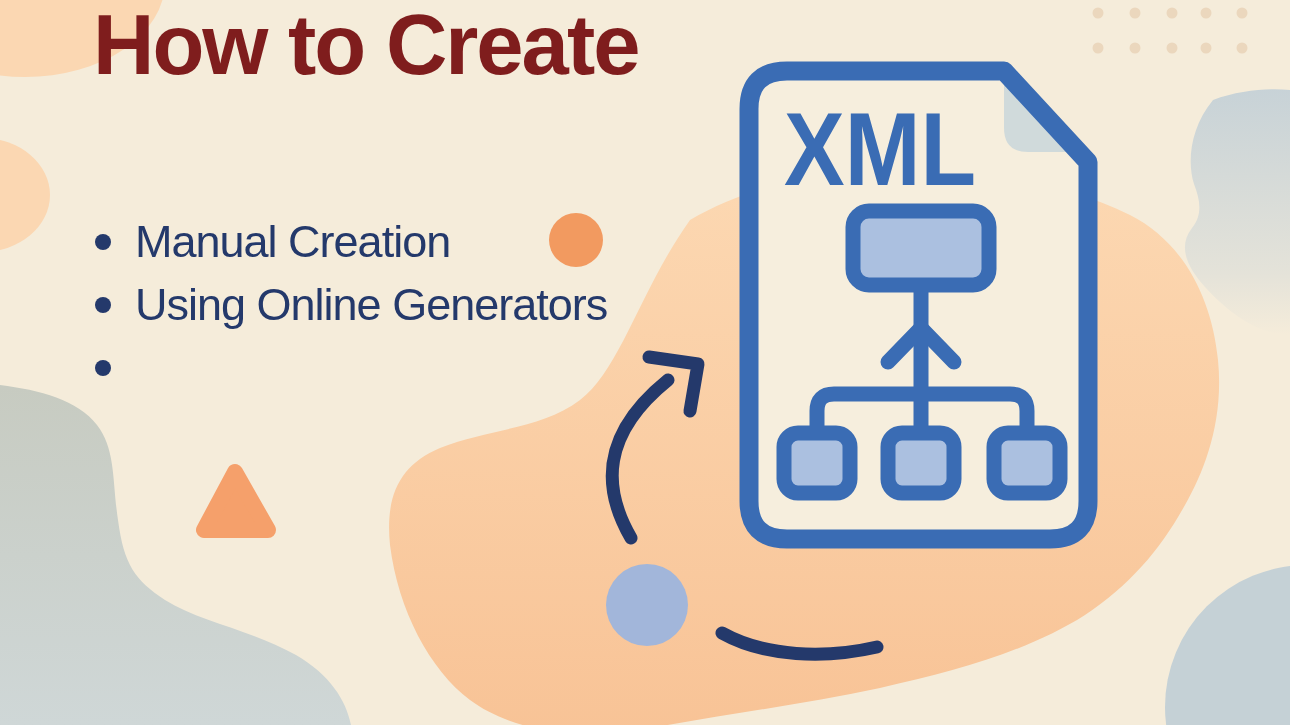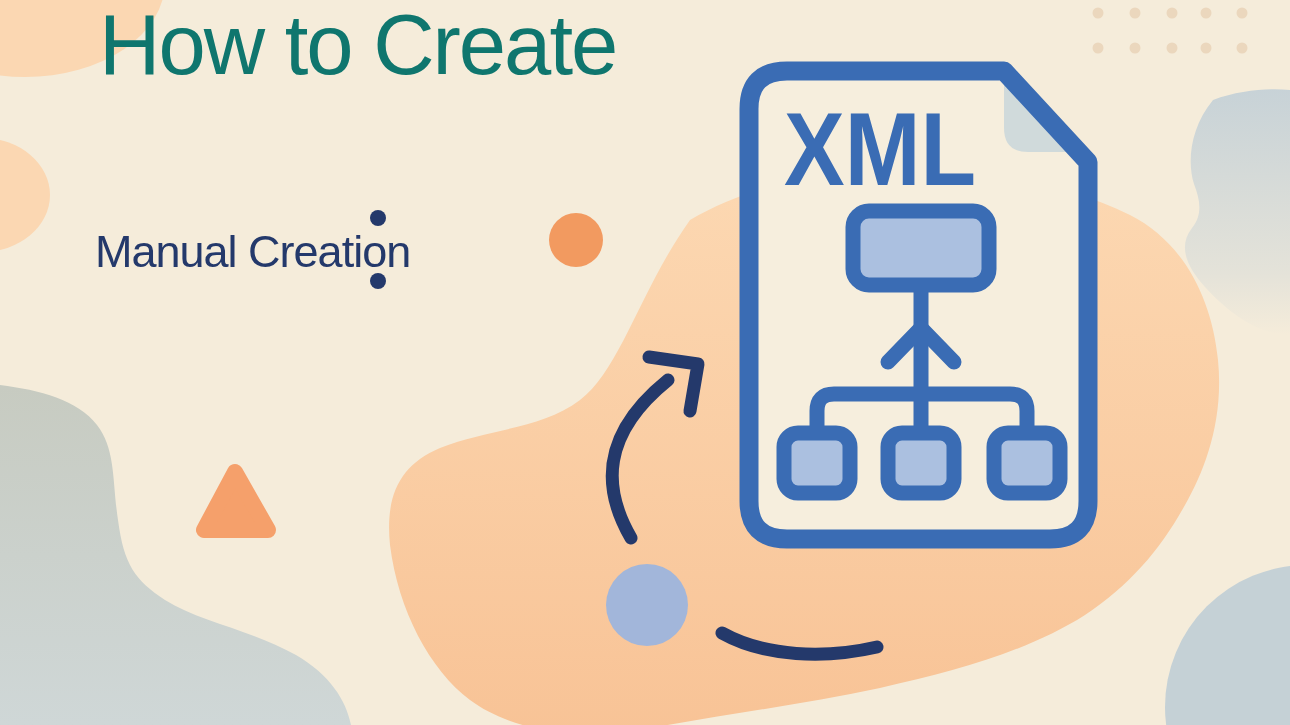--- a/index.html
+++ b/index.html
@@ -5,35 +5,34 @@
   html,body{margin:0;padding:0;}
   body{font-family:"Liberation Sans", sans-serif;}
   #canvas{
     position:relative;
     width:1290px;height:725px;
     overflow:hidden;
     background:#f5ecda;
   }
   #bg-art{position:absolute;left:0;top:0;width:1290px;height:725px;}
   .title-block{
-    position:absolute;left:99px;top:0px;
-    color:#0f766e;
-    font-weight:normal;
+    position:absolute;left:93px;top:0px;
+    color:#7f1d1d;
+    font-weight:bold;
     font-size:85px;
     line-height:90px;
     letter-spacing:-2px;
     white-space:nowrap;
   }
   .bullet-list{
     position:absolute;left:95px;top:210px;
   }
   .bullet-row{
-    display:flex;align-items:flex-end;
+    display:flex;align-items:center;
     height:63px;
-    flex-direction:column;
   }
   .bullet-dot{
     width:16px;height:16px;border-radius:50%;
     background:#24396b;
     margin-right:24px;
     flex:0 0 auto;
   }
   .bullet-label{
     color:#24396b;
     font-size:45px;
@@ -156,16 +155,20 @@
     <div>How to Create</div>
   </div>
 
   <div class="bullet-list">
     <div class="bullet-row">
       <span class="bullet-dot"></span>
       <span class="bullet-label">Manual Creation</span>
     </div>
     <div class="bullet-row">
       <span class="bullet-dot"></span>
+      <span class="bullet-label">Using Online Generators</span>
+    </div>
+    <div class="bullet-row">
+      <span class="bullet-dot"></span>
     </div>
   </div>
 
 </div>
 
 </body></html>

